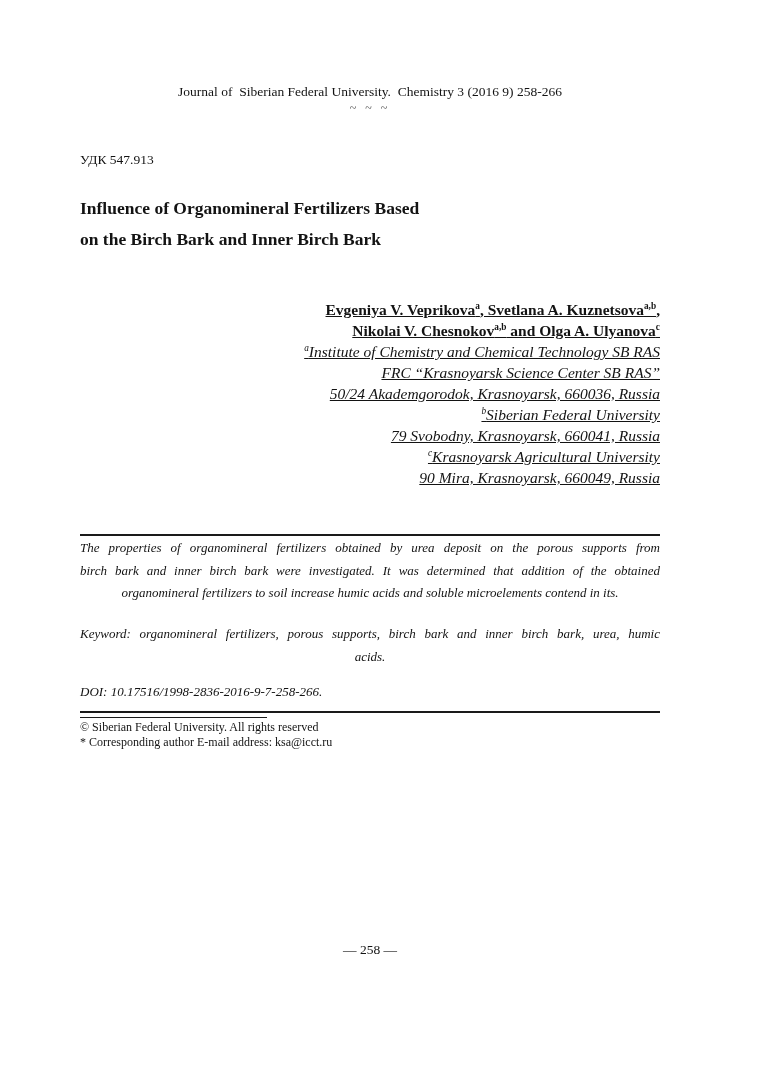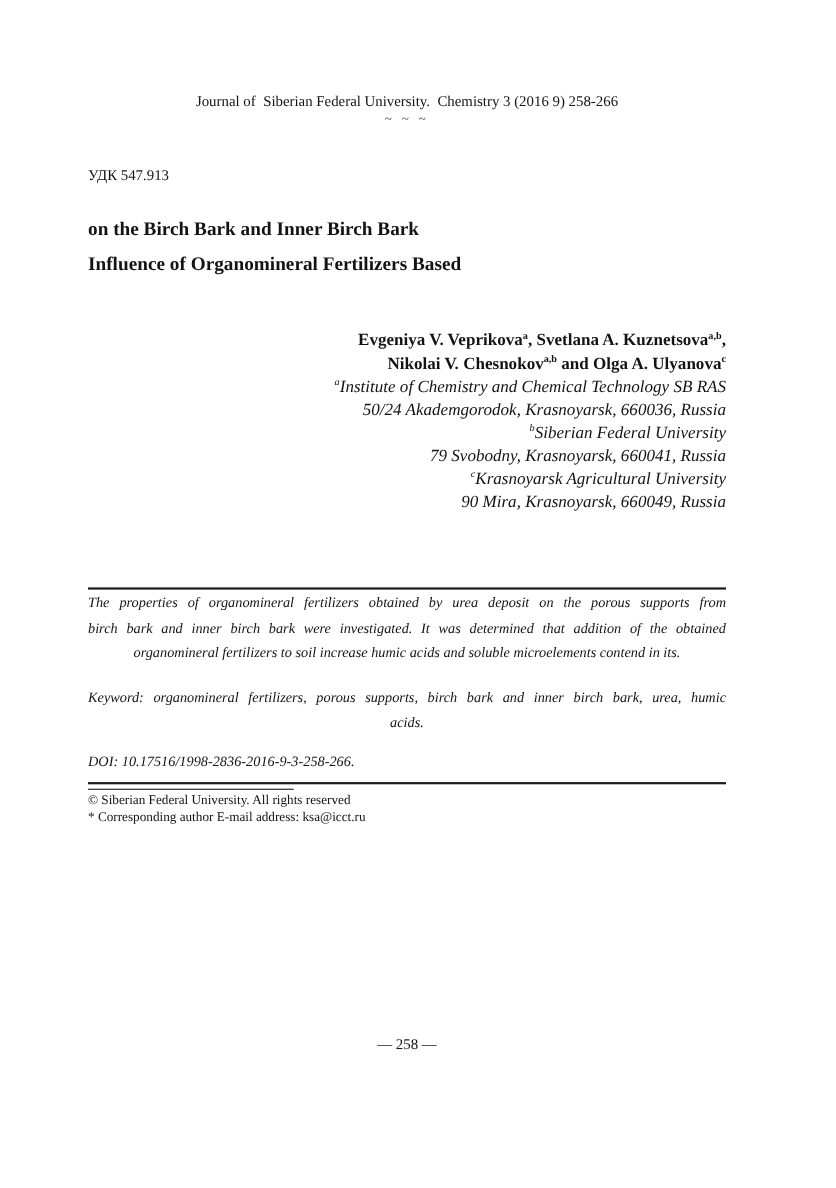--- a/index.html
+++ b/index.html
@@ -19,21 +19,21 @@
     font-size:13.5px; white-space:pre;
   }
   .ornament {
     top:101px; text-align:center;
     font-size:12px; letter-spacing:3px; color:#4a4a4a;
   }
   .udc { top:152px; font-size:13.5px; }
 
   .title { top:193px; font-weight:bold; font-size:17.5px; line-height:30.5px; }
 
-  .authors-block { top:299px; text-align:right; font-size:15.5px; line-height:21px; }
+  .authors-block { top:299px; text-align:right; font-size:15.5px; line-height:21px;text-decoration:underline; }
   .authors-line { font-weight:bold; }
   .affiliation { font-style:italic; }
   sup { font-size:0.6em; line-height:0; vertical-align:super; }
 
   .received { top:510px; text-align:center; font-size:12.5px; }
 
   .rule-top    { top:534px; height:2px;   background:#1a1a1a; }
   .rule-bottom { top:711px; height:1.6px; background:#1a1a1a; }
   .rule-short  { top:717px; height:1.1px; width:187px; background:#1a1a1a; }
 
@@ -51,28 +51,29 @@
 </head>
 <body>
 
 <div class="page">
 
   <div class="blk journal-header">Journal of  Siberian Federal University.  Chemistry 3 (2016 9) 258-266</div>
   <div class="blk ornament">~ ~ ~</div>
   <div class="blk udc">УДК 547.913</div>
 
   <div class="blk title">
+    <div>Influence of Organomineral Fertilizers Based</div>
     <div>on the Birch Bark and Inner Birch Bark</div>
-    <div>Influence of Organomineral Fertilizers Based</div>
   </div>
 
   <div class="blk authors-block">
     <div class="authors-line"><span>Evgeniya V. Veprikova</span><sup>a</sup><span>, Svetlana A. Kuznetsova</span><sup>a,b</sup><span>,</span></div>
     <div class="authors-line"><span>Nikolai V. Chesnokov</span><sup>a,b</sup><span> and Olga A. Ulyanova</span><sup>c</sup></div>
     <div class="affiliation"><sup>a</sup><span>Institute of Chemistry and Chemical Technology SB RAS</span></div>
+    <div class="affiliation"><sup></sup><span>FRC “Krasnoyarsk Science Center SB RAS”</span></div>
     <div class="affiliation"><sup></sup><span>50/24 Akademgorodok, Krasnoyarsk, 660036, Russia</span></div>
     <div class="affiliation"><sup>b</sup><span>Siberian Federal University</span></div>
     <div class="affiliation"><sup></sup><span>79 Svobodny, Krasnoyarsk, 660041, Russia</span></div>
     <div class="affiliation"><sup>c</sup><span>Krasnoyarsk Agricultural University</span></div>
     <div class="affiliation"><sup></sup><span>90 Mira, Krasnoyarsk, 660049, Russia</span></div>
   </div>
 
 
   <div class="blk rule-top"></div>
 
@@ -80,21 +81,21 @@
     <div class="jl">The properties of organomineral fertilizers obtained by urea deposit on the porous supports from</div>
     <div class="jl">birch bark and inner birch bark were investigated. It was determined that addition of the obtained</div>
     <div class="ll">organomineral fertilizers to soil increase humic acids and soluble microelements contend in its.</div>
   </div>
 
   <div class="blk keywords">
     <div class="jl">Keyword: organomineral fertilizers, porous supports, birch bark and inner birch bark, urea, humic</div>
     <div class="ll">acids.</div>
   </div>
 
-  <div class="blk doi">DOI: 10.17516/1998-2836-2016-9-3-258-266.</div>
+  <div class="blk doi">DOI: 10.17516/1998-2836-2016-9-7-258-266.</div>
 
   <div class="blk rule-bottom"></div>
   <div class="blk rule-short"></div>
 
   <div class="blk footnotes">
     <div>© Siberian Federal University. All rights reserved</div>
     <div>* Corresponding author E-mail address: ksa@icct.ru</div>
   </div>
 
   <div class="blk page-number">— 258 —</div>

